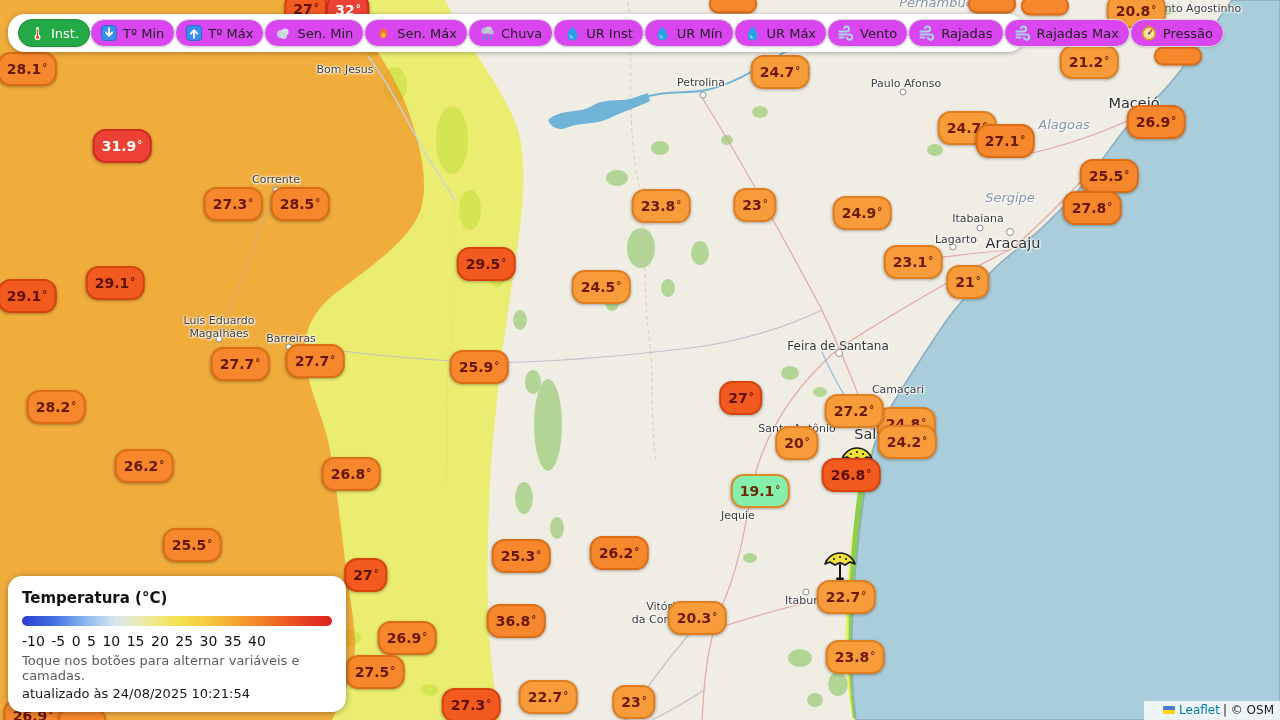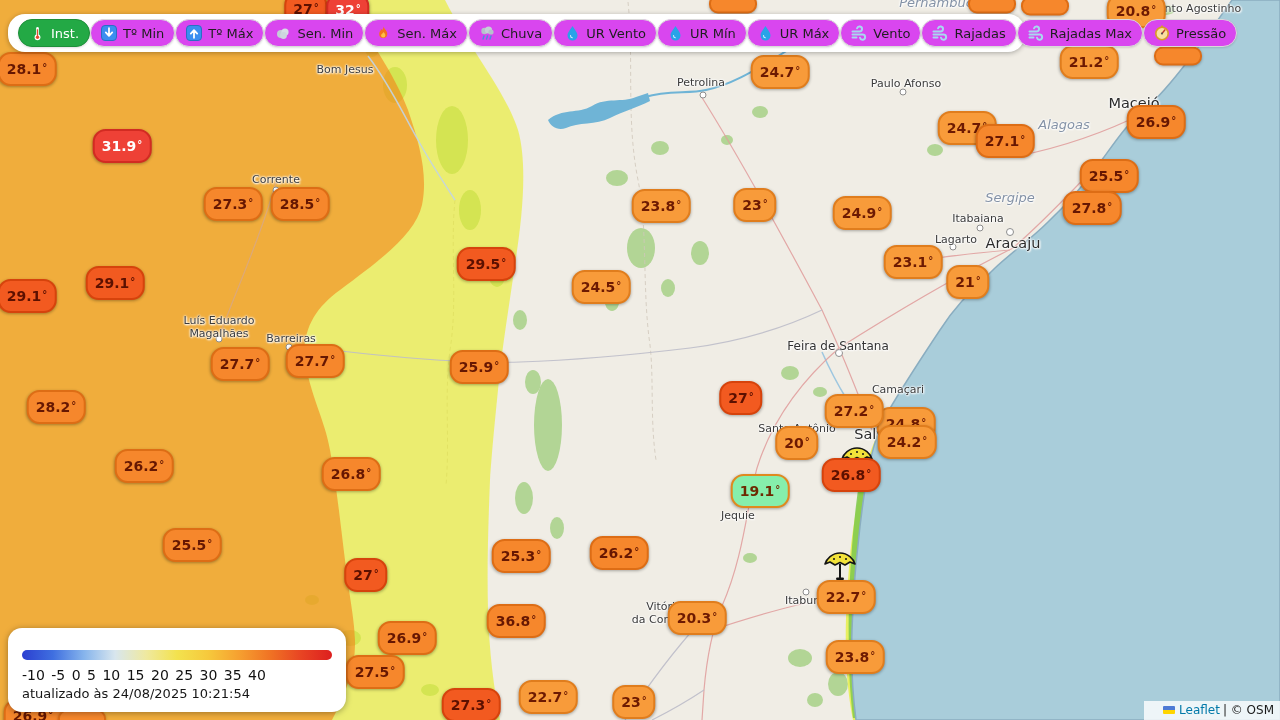--- a/index.html
+++ b/index.html
@@ -321,21 +321,21 @@
       </span>
       <span>Chuva</span>
     </button>
     <button class="tb-btn">
       <span class="tb-ic">
         <svg width="13" height="16" viewBox="0 0 12 16">
           <path d="M6 1C8.5 5 11 7.5 11 10.6A5 5 0 0 1 1 10.6C1 7.5 3.5 5 6 1Z" fill="#29a3e8"></path>
           <path d="M4 10.5a2.3 2.3 0 0 0 1.8 2.3" stroke="#cfeefd" stroke-width="1.1" fill="none" stroke-linecap="round"></path>
         </svg>
       </span>
-      <span>UR Vento</span>
+      <span>UR Inst</span>
     </button>
     <button class="tb-btn">
       <span class="tb-ic">
         <svg width="13" height="16" viewBox="0 0 12 16">
           <path d="M6 1C8.5 5 11 7.5 11 10.6A5 5 0 0 1 1 10.6C1 7.5 3.5 5 6 1Z" fill="#29a3e8"></path>
           <path d="M4 10.5a2.3 2.3 0 0 0 1.8 2.3" stroke="#cfeefd" stroke-width="1.1" fill="none" stroke-linecap="round"></path>
         </svg>
       </span>
       <span>UR Mín</span>
     </button>
@@ -391,22 +391,24 @@
           <rect x="6.8" y="0.6" width="2.4" height="1.6" rx="0.8" fill="#d89c28"></rect>
           <path d="M8 8.5 10.8 5" stroke="#c0392b" stroke-width="1.4" stroke-linecap="round"></path>
           <circle cx="8" cy="8.5" r="1.1" fill="#555"></circle>
         </svg>
       </span>
       <span>Pressão</span>
     </button>
   </div>
 
 <div class="legend">
+  <div class="lg-title">Temperatura (°C)</div>
   <div class="lg-bar" style="background: linear-gradient(90deg, rgb(43, 63, 208), rgb(63, 111, 224), rgb(134, 180, 236), rgb(216, 230, 238), rgb(239, 233, 160), rgb(243, 226, 78), rgb(246, 201, 60), rgb(246, 160, 48), rgb(240, 115, 36), rgb(232, 68, 35), rgb(221, 31, 31));"></div>
   <div class="lg-ticks">-10 -5 0 5 10 15 20 25 30 35 40</div>
+  <div class="lg-hint">Toque nos botões para alternar variáveis e camadas.</div>
   <div class="lg-updated">atualizado às 24/08/2025 10:21:54</div>
 </div>
 
 <div class="attribution">
   <span class="flag">
       <i class="f-b"></i>
       <i class="f-y"></i>
     </span>
   <a>Leaflet</a>
   <span> | © OSM</span>

